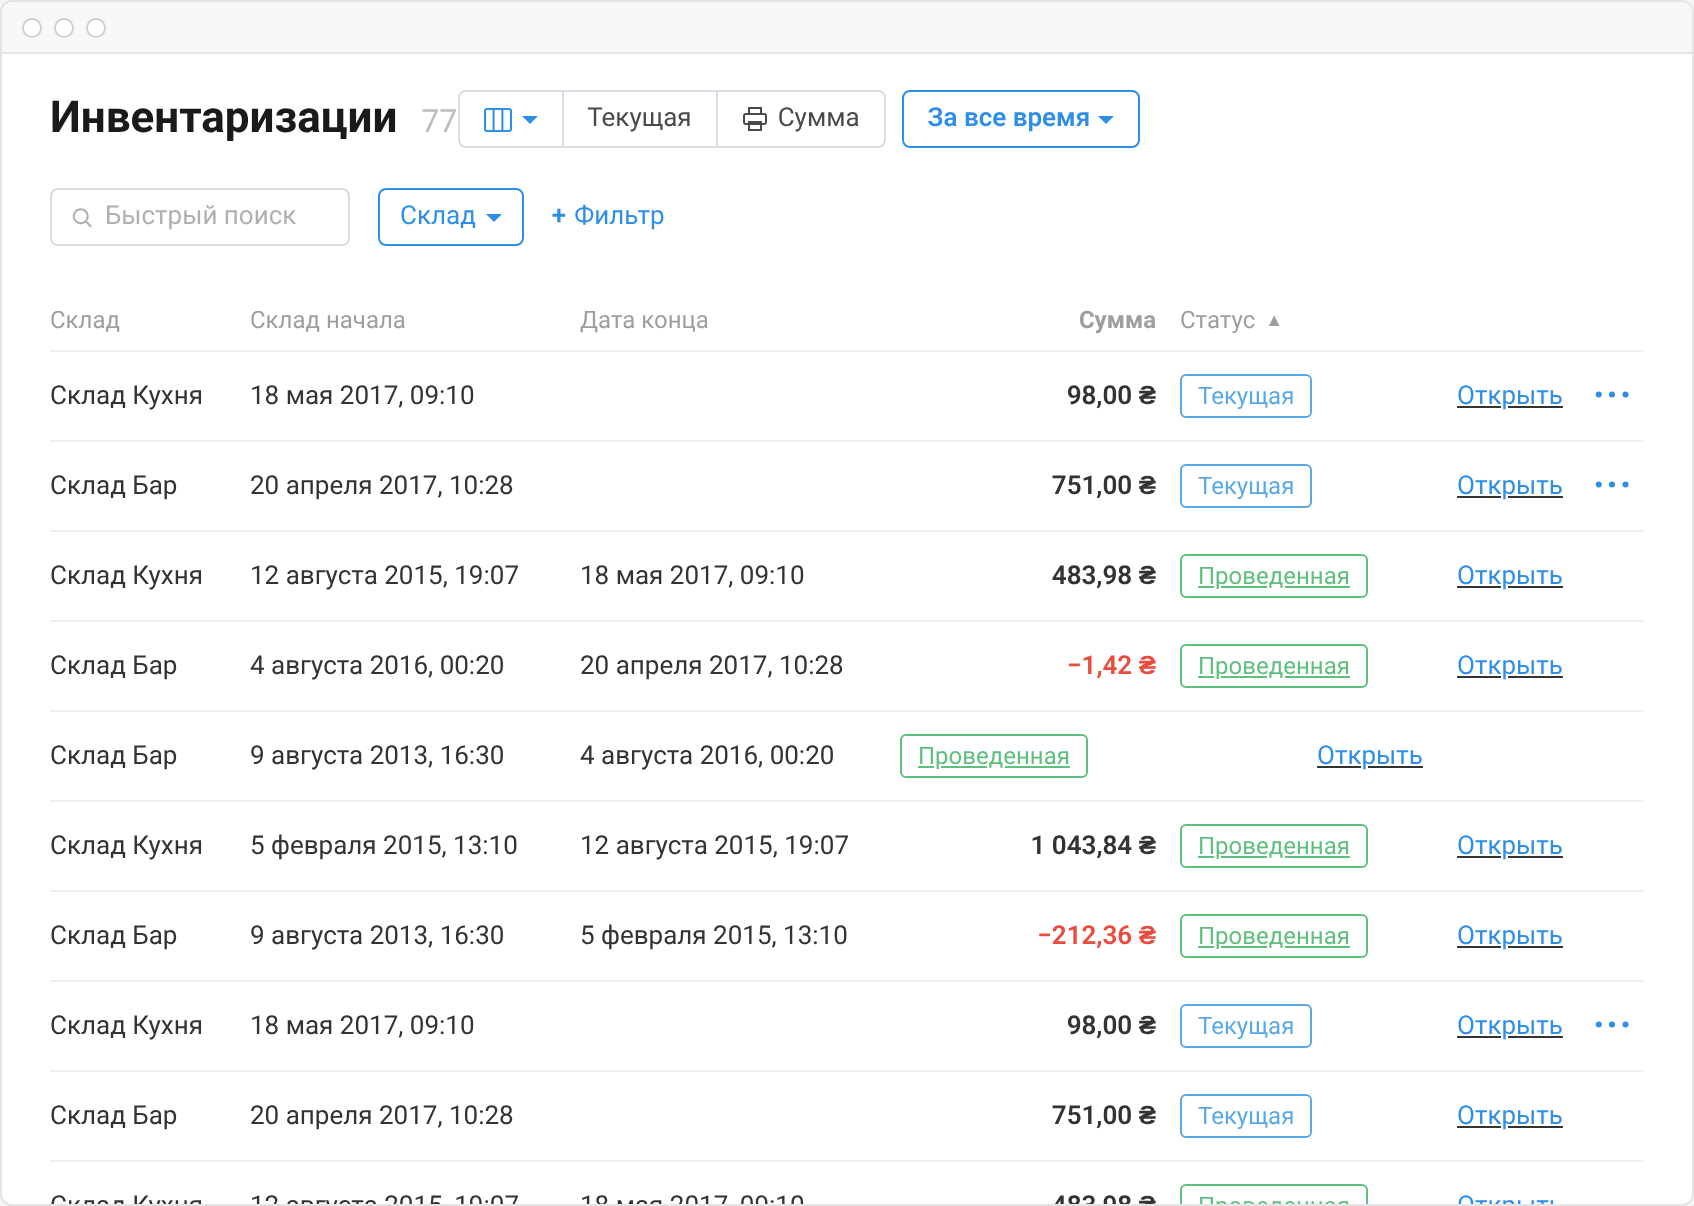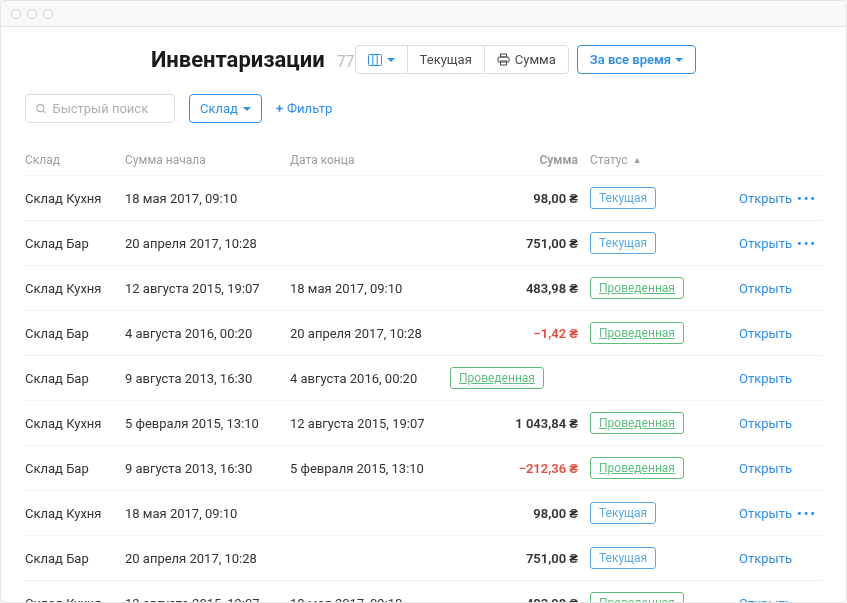--- a/index.html
+++ b/index.html
@@ -1,21 +1,21 @@
 <!DOCTYPE html>
 <html><head>
 <meta charset="utf-8">
 <style>
 * { margin: 0; padding: 0; box-sizing: border-box; font-family: -apple-system, BlinkMacSystemFont, "Segoe UI", Roboto, Helvetica, Arial, sans-serif; }
 body { background: #f5f5f5; }
 .window { width: 847px; height: 603px; background: #fff; border: 1px solid #e4e4e4; border-radius: 6px; overflow: hidden; }
 .titlebar { height: 26px; background: #f8f8f8; border-bottom: 1px solid #e4e4e4; display: flex; align-items: center; padding-left: 10px; gap: 6px; }
 .dot { width: 10px; height: 10px; border-radius: 50%; border: 1px solid #d0d0d0; background: #fff; }
 .content { padding: 18px 24px 0 24px; height: calc(100% - 26px); overflow: hidden; }
-.header-row { display: flex; align-items: center; justify-content: center; margin-bottom: 20px; }
+.header-row { display: flex; align-items: center; justify-content: flex-start; margin-bottom: 20px; }
 .title-group { display: flex; align-items: baseline; gap: 12px; }
 .page-title { font-size: 22px; font-weight: 700; color: #1a1a1a; }
 .count { font-size: 16px; color: #bdbdbd; }
 .header-actions { display: flex; align-items: center; gap: 8px; }
 .btn-group { display: flex; border: 1px solid #d8dde3; border-radius: 4px; overflow: hidden; }
 .btn-group .btn-seg { padding: 6px 12px; font-size: 13px; color: #4a4a4a; border-left: 1px solid #d8dde3; display: flex; align-items: center; gap: 5px; cursor: pointer; }
 .btn-group .btn-seg:first-child { border-left: none; }
 .btn-primary-outline { border: 1px solid #2f8fe8; color: #2f8fe8; border-radius: 4px; padding: 6px 12px; font-size: 13px; font-weight: 600; display: flex; align-items: center; gap: 4px; cursor: pointer; }
 .caret { display: inline-block; width: 0; height: 0; border-left: 4px solid transparent; border-right: 4px solid transparent; border-top: 4px solid currentColor; vertical-align: middle; }
 .filter-row { display: flex; align-items: center; gap: 14px; margin-bottom: 22px; }
@@ -26,21 +26,21 @@
 .add-filter { color: #2f8fe8; font-size: 13px; display: flex; align-items: center; gap: 4px; cursor: pointer; }
 .table { width: 100%; }
 .thead { display: flex; padding: 8px 0; font-size: 12px; color: #9e9e9e; }
 .trow { display: flex; align-items: center; padding: 11px 0; border-top: 1px solid #f0f0f0; font-size: 13px; color: #333; }
 .col-warehouse { width: 100px; flex-shrink: 0; }
 .col-start { width: 165px; flex-shrink: 0; }
 .col-end { width: 160px; flex-shrink: 0; }
 .col-sum { width: 140px; flex-shrink: 0; text-align: right; padding-right: 12px; font-weight: 600; }
 .col-sum.neg { color: #e74c3c; }
 .col-status { width: 110px; flex-shrink: 0; display: flex; align-items: center; gap: 3px; }
-.col-action { flex: 1; text-align: right; padding-left: 18px; }
+.col-action { flex: 1; text-align: center; padding-left: 18px; text-decoration: underline; }
 .col-menu { width: 30px; text-align: center; }
 .badge { display: inline-block; border-radius: 3px; padding: 3px 8px; font-size: 12px; }
 .badge-current { border: 1px solid #5aa9e6; color: #5aa9e6; }
 .badge-done { border: 1px solid #5fbf7f; color: #5fbf7f; text-decoration: underline; }
 .link { color: #2f8fe8; cursor: pointer; font-size: 13px; }
 .dots { color: #2f8fe8; font-weight: 700; letter-spacing: 2px; cursor: pointer; }
 .sort-arrow { font-size: 9px; color: #9e9e9e; margin-left: 2px; }
 svg { display: block; }
 </style>
 </head>
@@ -102,21 +102,21 @@
       </div>
       <div class="add-filter">
         <span style="font-weight:600">+</span>
         <span>Фильтр</span>
       </div>
     </div>
 
     <div class="table">
       <div class="thead">
         <div class="col-warehouse">Склад</div>
-        <div class="col-start">Сумма начала</div>
+        <div class="col-start">Склад начала</div>
         <div class="col-end">Дата конца</div>
         <div class="col-sum" style="font-weight:700">Сумма</div>
         <div class="col-status">
           <span>Статус</span>
           <span class="sort-arrow">▲</span>
         </div>
         <div class="col-action"></div>
         <div class="col-menu"></div>
       </div>
       <div id="tbody">

